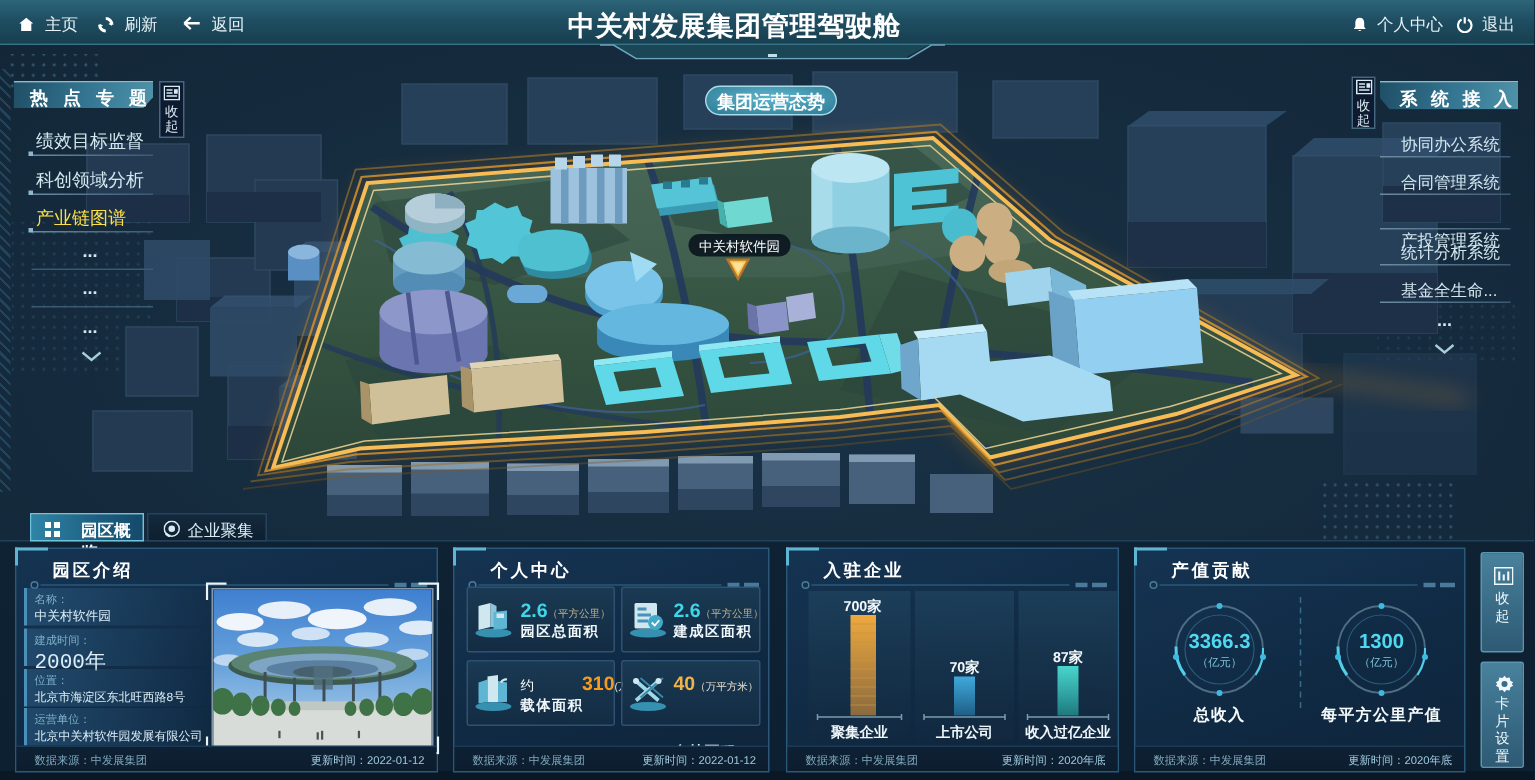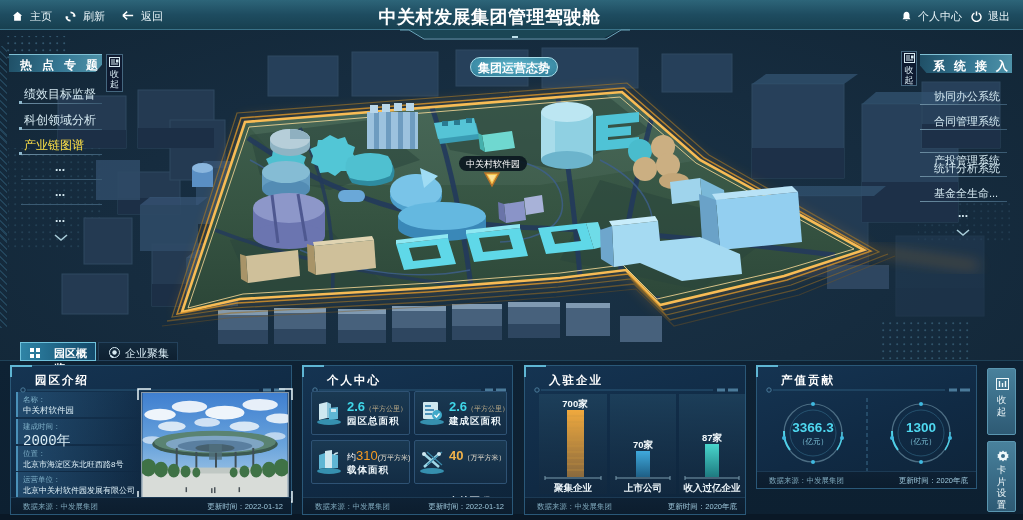--- a/index.html
+++ b/index.html
@@ -613,21 +613,21 @@
 
   <div style="position:absolute;left:8px;top:74px;width:99px;height:44px;background:linear-gradient(180deg,#1a3952,#132c44);border:1px solid #2e5274;border-radius:2px;"></div>
 
   <svg style="position:absolute;left:13px;top:81px;" width="26" height="28" viewBox="0 0 26 28">
     <polygon points="3,8 9,6 9,21 3,22" fill="#5fb6d4"></polygon>
     <polygon points="9,4 16,3 16,21 9,21" fill="#cfe8f0"></polygon>
     <polygon points="16,7 22,8 22,21 16,21" fill="#5fb6d4"></polygon>
     <path d="M18,8 a4,4 0 0 1 4,-2" fill="none" stroke="#cfe8f0" stroke-width="1.5"></path>
     <ellipse cx="13" cy="24" rx="12" ry="3" fill="#3fa9c9" opacity="0.8"></ellipse>
   </svg>
-  <div style="position:absolute;left:44px;top:82px;color:#fff;font-size:9px;">约<span style="color:#f59b22;font-size:13px;font-weight:normal;">310</span><span style="color:#e8e0d0;font-size:7px;">(万平方米)</span></div>
+  <div style="position:absolute;left:44px;top:82px;color:#fff;font-size:9px;">约<span style="color:#f59b22;font-size:13px;font-weight:bold;margin-left:32px;">310</span><span style="color:#e8e0d0;font-size:7px;">(万平方米)</span></div>
   <div style="position:absolute;left:44px;top:98px;color:#eef6fa;font-size:9.5px;font-weight:bold;letter-spacing:1px;">载体面积</div>
 
   <div style="position:absolute;left:111px;top:74px;width:93px;height:44px;background:linear-gradient(180deg,#1a3952,#132c44);border:1px solid #2e5274;border-radius:2px;"></div>
 
   <svg style="position:absolute;left:116px;top:81px;" width="26" height="28" viewBox="0 0 26 28">
     <g stroke="#9fd8e8" stroke-width="2.5">
         <line x1="5" y1="7" x2="20" y2="20"></line>
         <line x1="20" y1="7" x2="5" y2="20"></line>
       </g>
     <g stroke="#3a88a8" stroke-width="1.2">
@@ -710,21 +710,21 @@
     <text x="118" y="99" fill="#eef6fa" font-size="9.5" text-anchor="middle" font-weight="bold">上市公司</text>
     <text x="187" y="99" fill="#eef6fa" font-size="9.5" text-anchor="middle" font-weight="bold">收入过亿企业</text>
   </svg>
 
   <div style="position:absolute;left:0;bottom:0;width:100%;height:17px;background:linear-gradient(180deg,#0e2134,#0c1d2e);border-top:1px solid #1c3a54;">
     <span style="position:absolute;left:12px;top:4px;color:#7fa8bc;font-size:7.5px;">数据来源：中发展集团</span>
     <span style="position:absolute;right:8px;top:4px;color:#9fc8dc;font-size:7.5px;">更新时间：2020年底</span>
   </div>
 </div>
 
-<div class="abs" style="left:756px;top:365px;width:221px;height:124px;background:linear-gradient(160deg,#153452 0%,#102a44 55%,#0e2439 100%);border:1px solid #2a5878;">
+<div class="abs" style="left:756px;top:365px;width:221px;height:150px;background:linear-gradient(160deg,#153452 0%,#102a44 55%,#0e2439 100%);border:1px solid #2a5878;">
 
   <div style="position:absolute;left:-1px;top:-1px;width:22px;height:2px;background:#5fb6d4;"></div>
   <div style="position:absolute;left:-1px;top:-1px;width:2px;height:12px;background:#5fb6d4;"></div>
 
   <div style="position:absolute;left:24px;top:7px;color:#fff;font-size:11.5px;font-weight:bold;letter-spacing:2px;">产值贡献</div>
 
   <svg style="position:absolute;left:8px;top:20px;" width="206" height="8" viewBox="0 0 206 8">
       <circle cx="4" cy="4" r="2.2" fill="none" stroke="#4a7a9a"></circle>
       <line x1="8" y1="4" x2="180" y2="4" stroke="#2a5878"></line>
       <rect x="184" y="2.5" width="8" height="3" fill="#4a7a9a"></rect>

